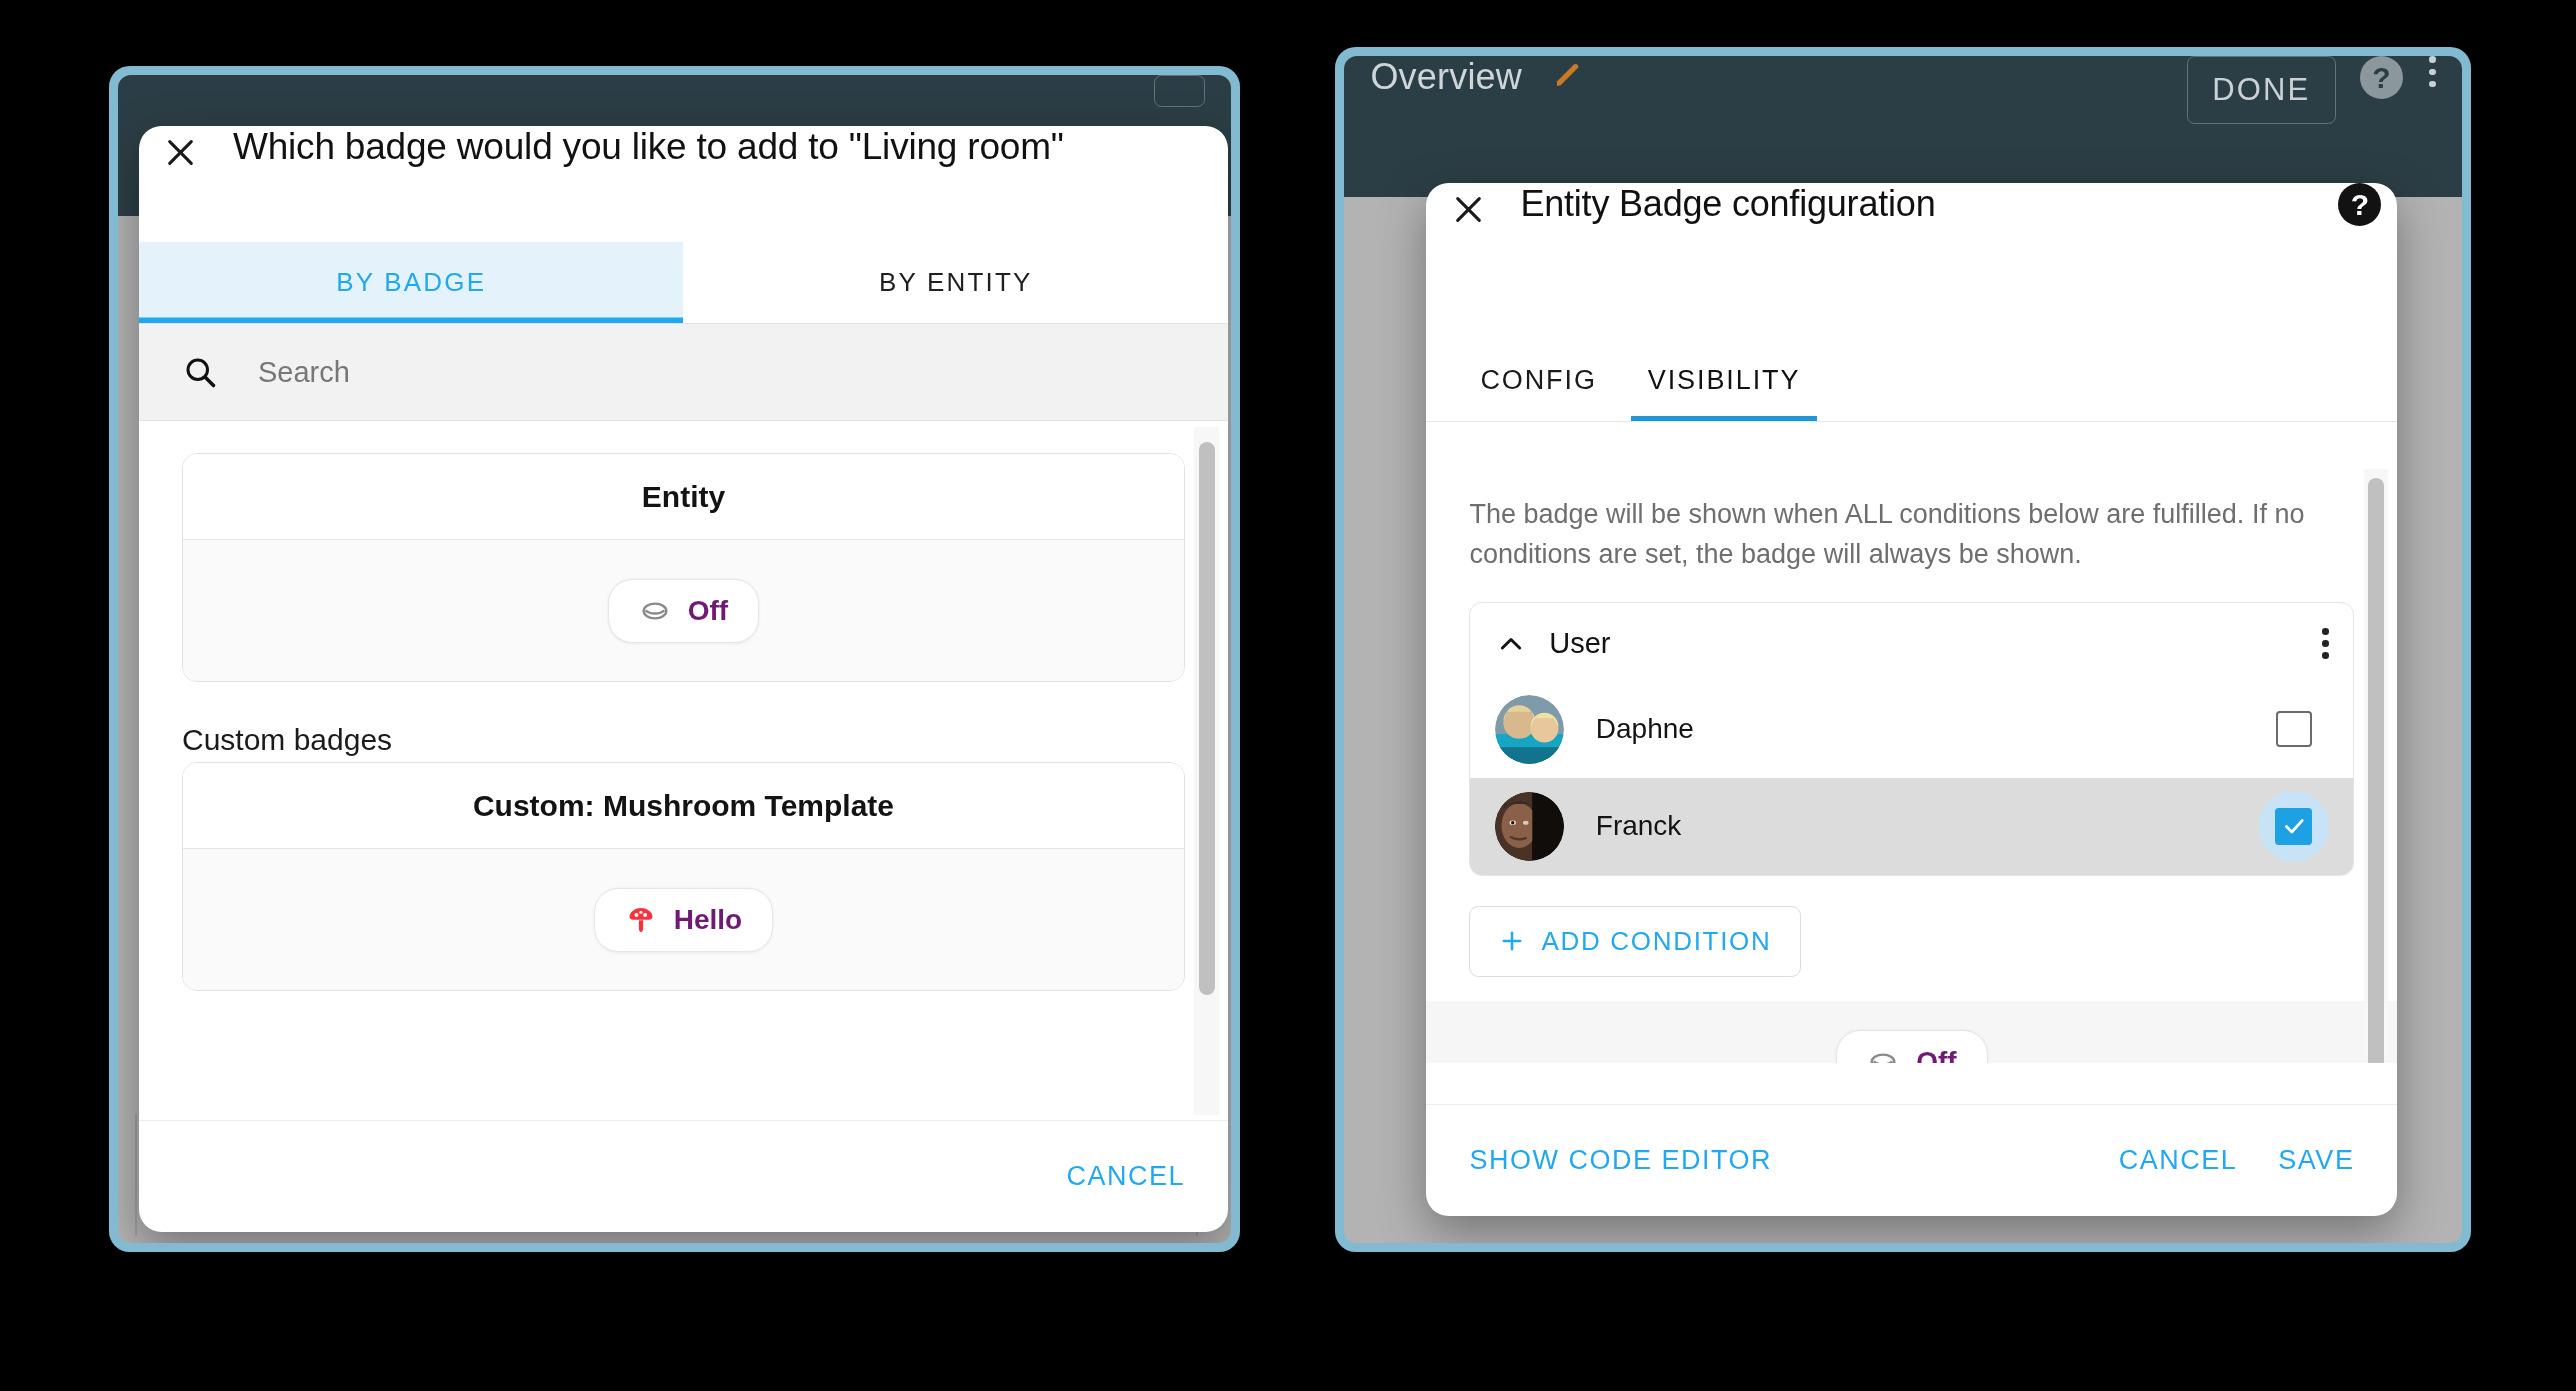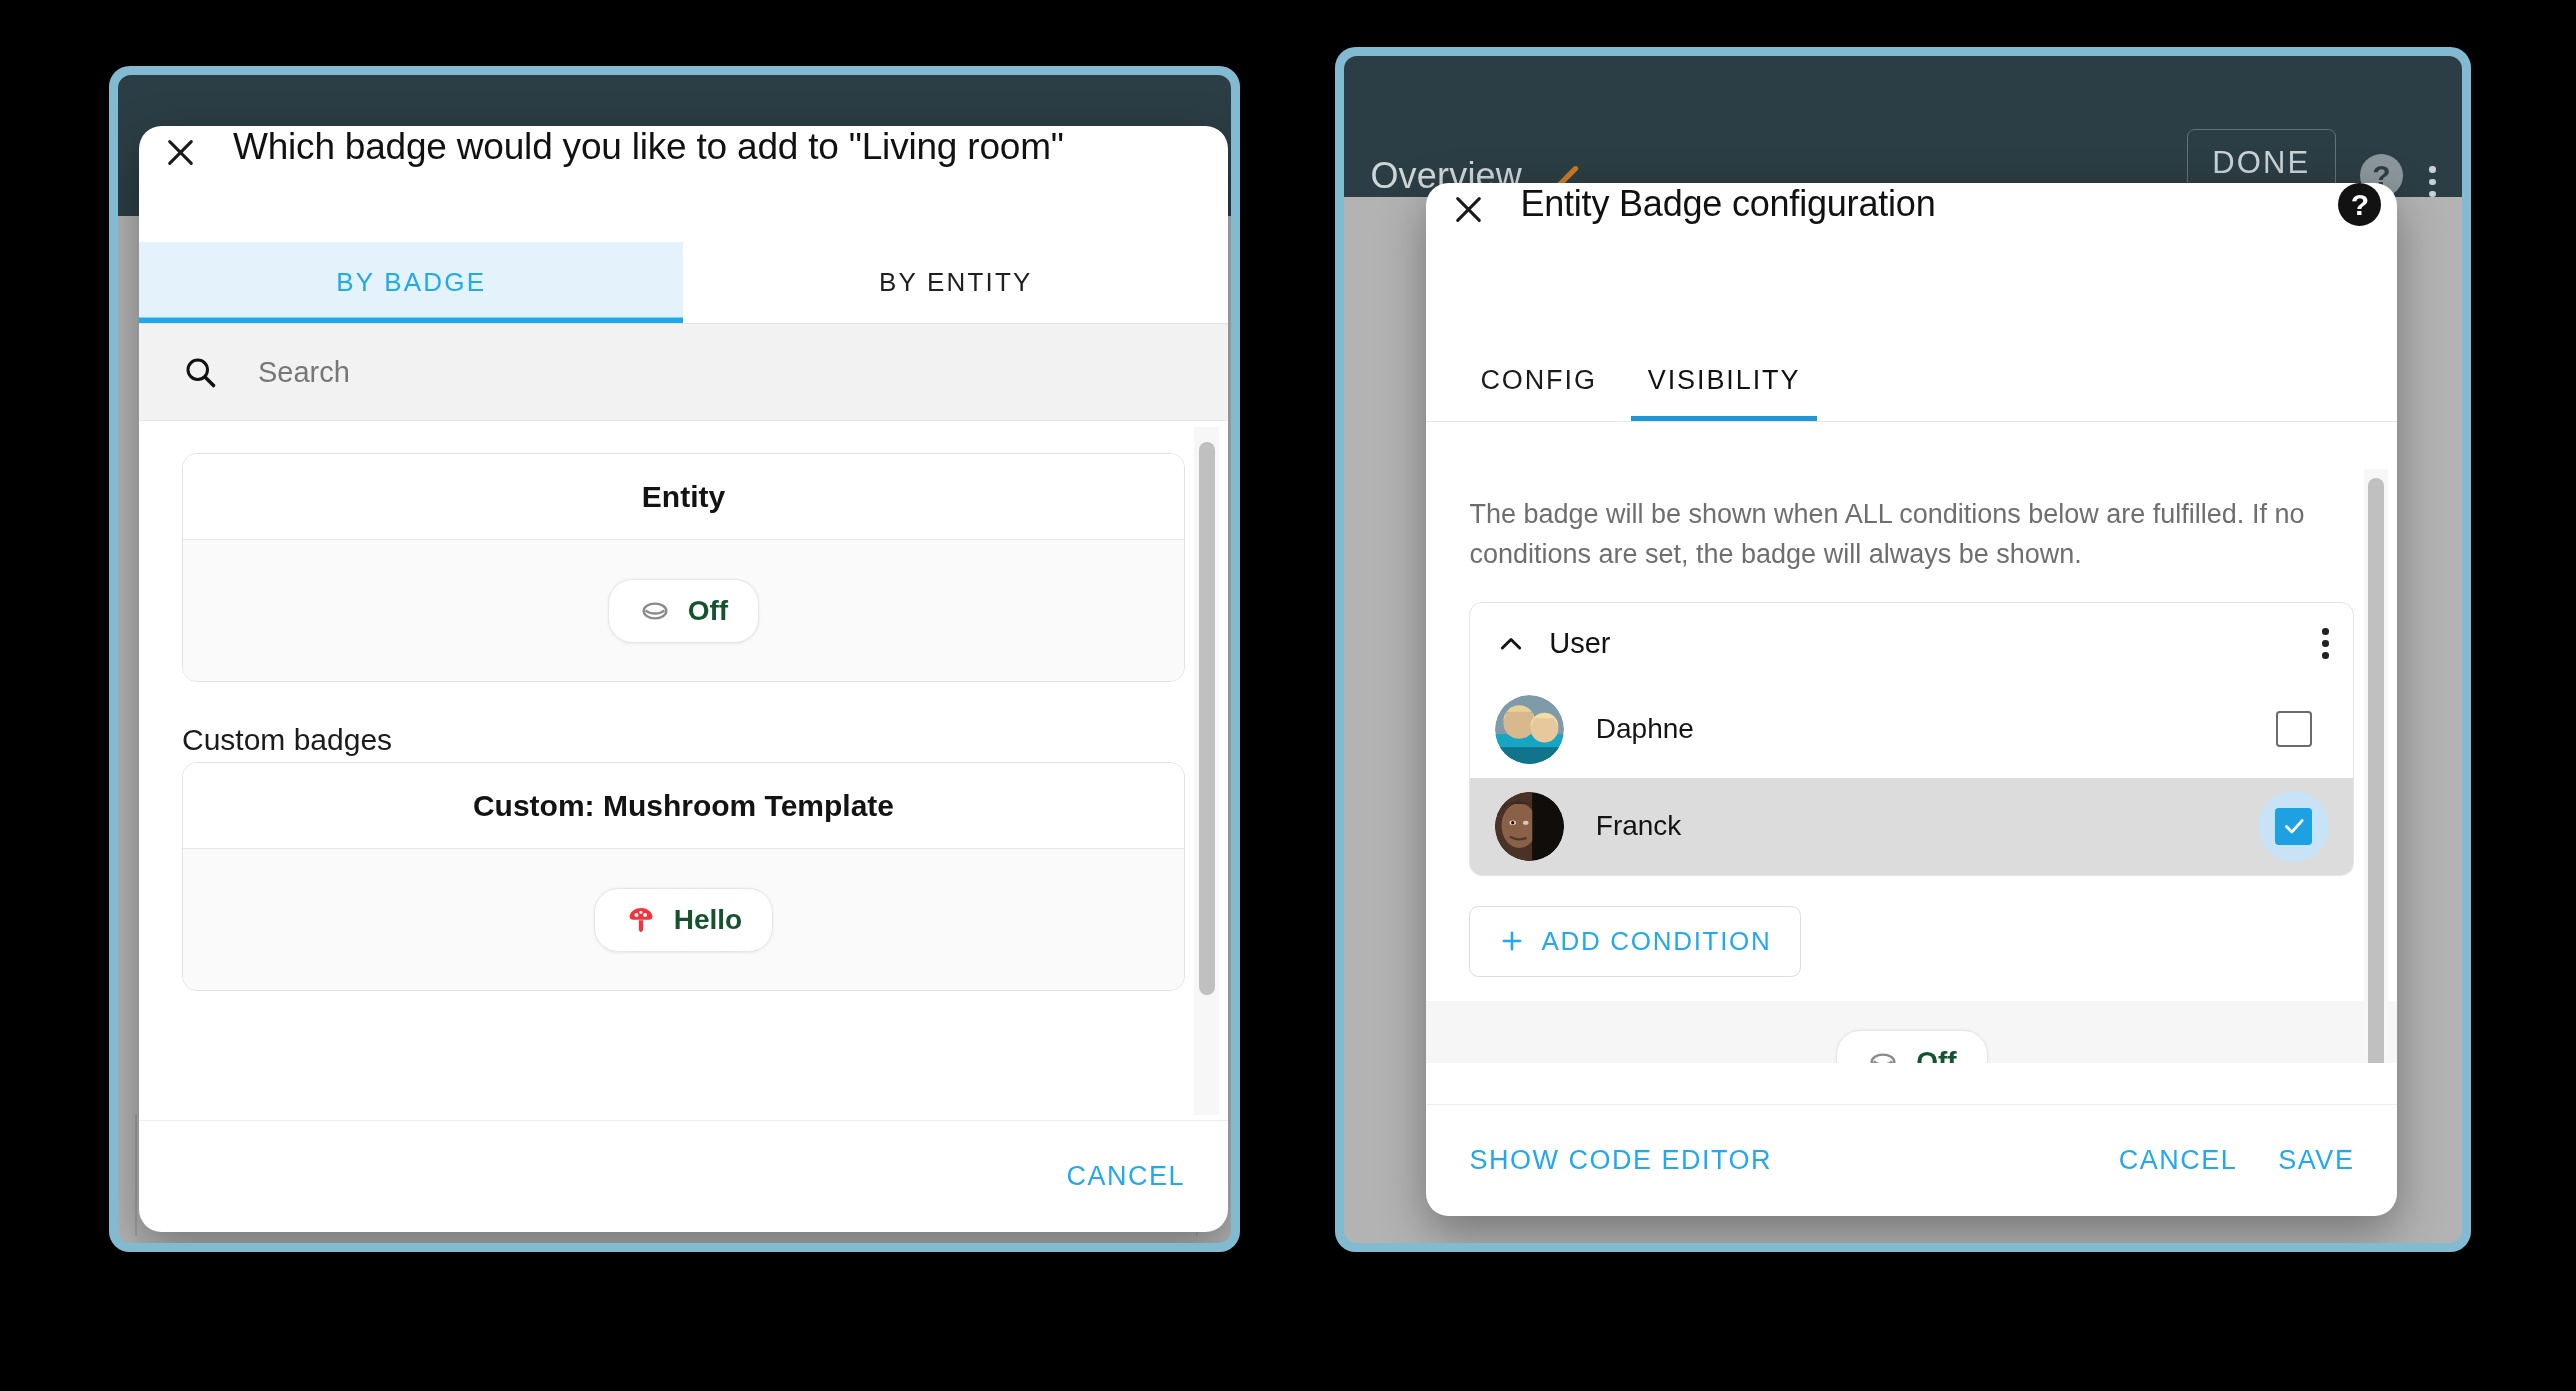--- a/index.html
+++ b/index.html
@@ -23,21 +23,21 @@
   #device-right { left: 1335px; top: 47px; width: 1136px; height: 1205px; }
 
   .device-inner {
     position: relative; width: 100%; height: 100%;
     border-radius: 13px; overflow: hidden; background: #b3b3b3;
   }
 
   
   .appbar {
     position: absolute; left: 0; top: 0; width: 100%; height: 141px;
-    background: #2c3e45; display: flex; align-items: flex-end;
+    background: #2c3e45; display: flex; align-items: flex-start;
     padding: 0 26px;
   }
   .appbar-title {
     color: #cfd6d9; font-size: 36px; font-weight: 400; letter-spacing: 0.2px;
   }
   .pencil-icon { margin-left: 26px; display: inline-flex; }
   .appbar-spacer { flex: 1; }
   .done-btn {
     border: 1.4px solid #63737a; border-radius: 7.5px;
     color: #c9d1d4; font-size: 31px; letter-spacing: 2.1px;
@@ -119,21 +119,21 @@
     font-size: 30px; font-weight: bold; color: #131313; background: #fff;
     border-bottom: 1.9px solid #e6e6e6;
   }
   .preview-body {
     background: #fafafa; display: flex; align-items: center; justify-content: center;
     height: 141px;
   }
   .chip {
     display: inline-flex; align-items: center; gap: 17px;
     background: #fff; border: 1.9px solid #e6e6e6; border-radius: 24.4px;
-    padding: 15px 30px; font-size: 28px; font-weight: bold; color: #14532d;
+    padding: 15px 30px; font-size: 28px; font-weight: bold; color: #701a75;
     box-shadow: 0 0.9px 2.8px rgba(0,0,0,.07);
   }
   .section-title { font-size: 30px; color: #1b1b1b; margin-top: 41px; }
 
   .dlg-foot {
     flex: 0 0 auto; height: 112px; border-top: 1.9px solid #ededed;
     display: flex; align-items: center; padding: 0 43px;
   }
   .txt-btn {
     color: #22a8ef; font-size: 27px; letter-spacing: 1.5px; font-weight: 500;

